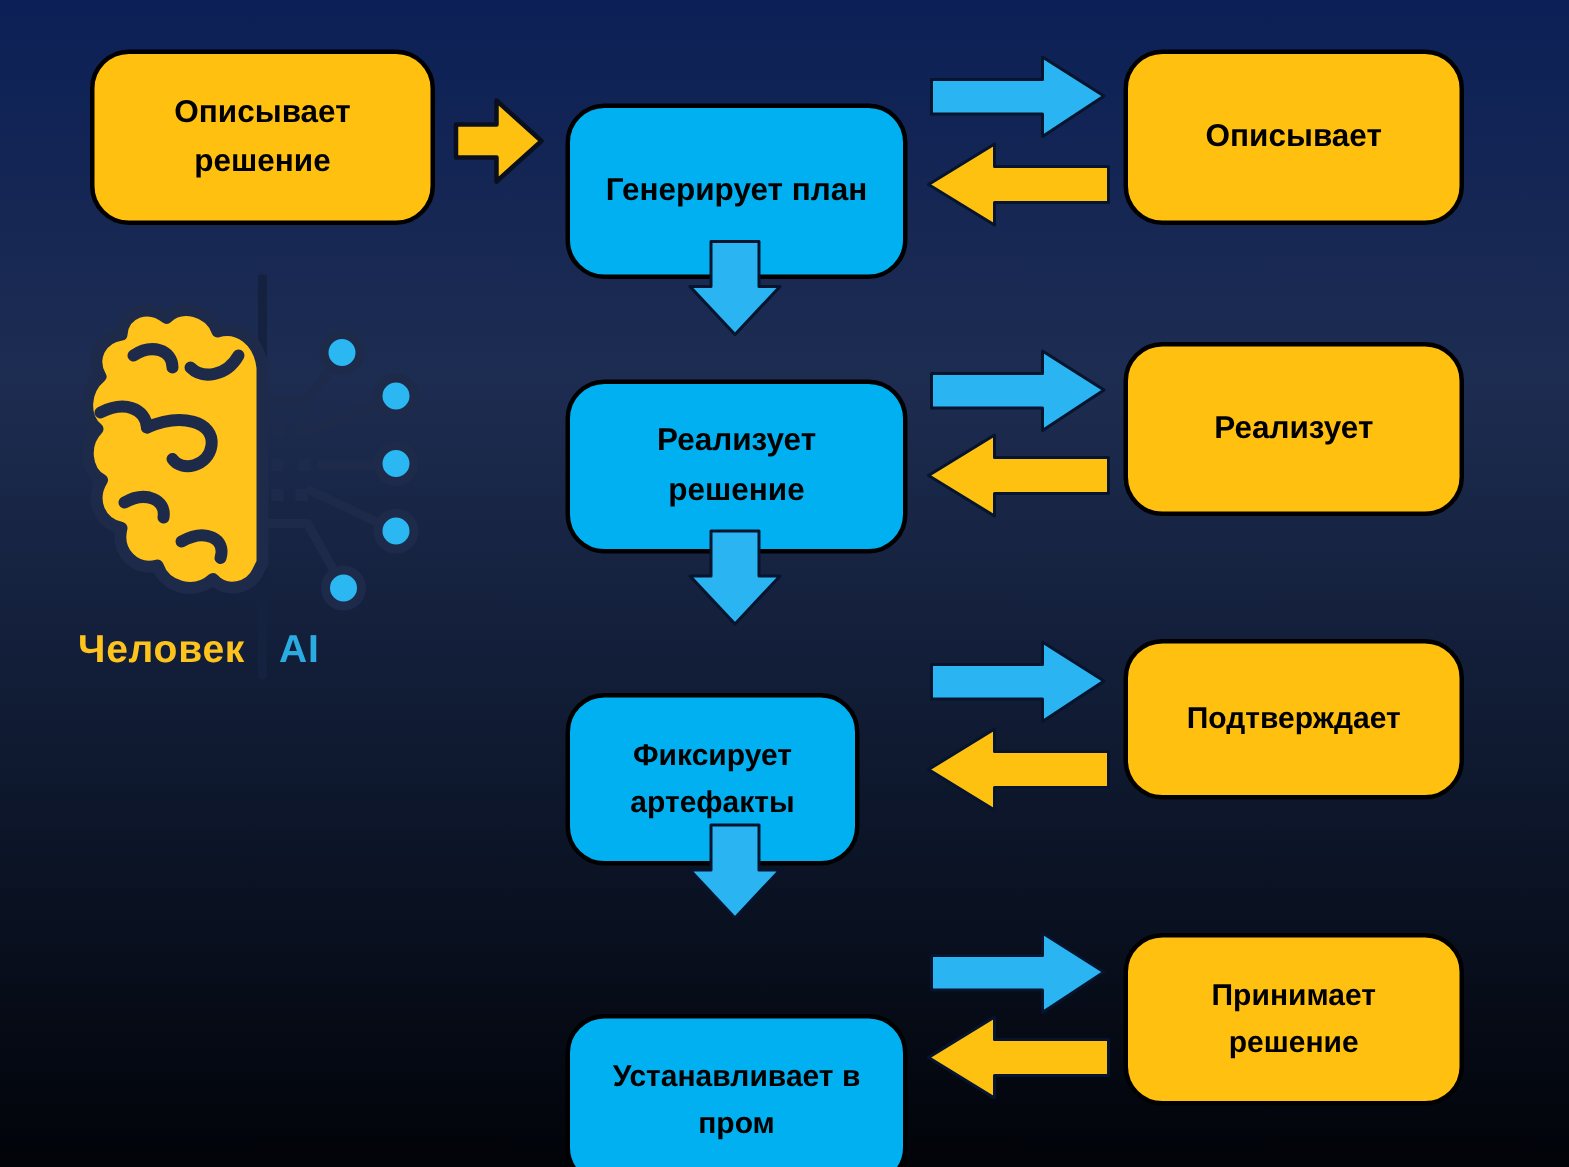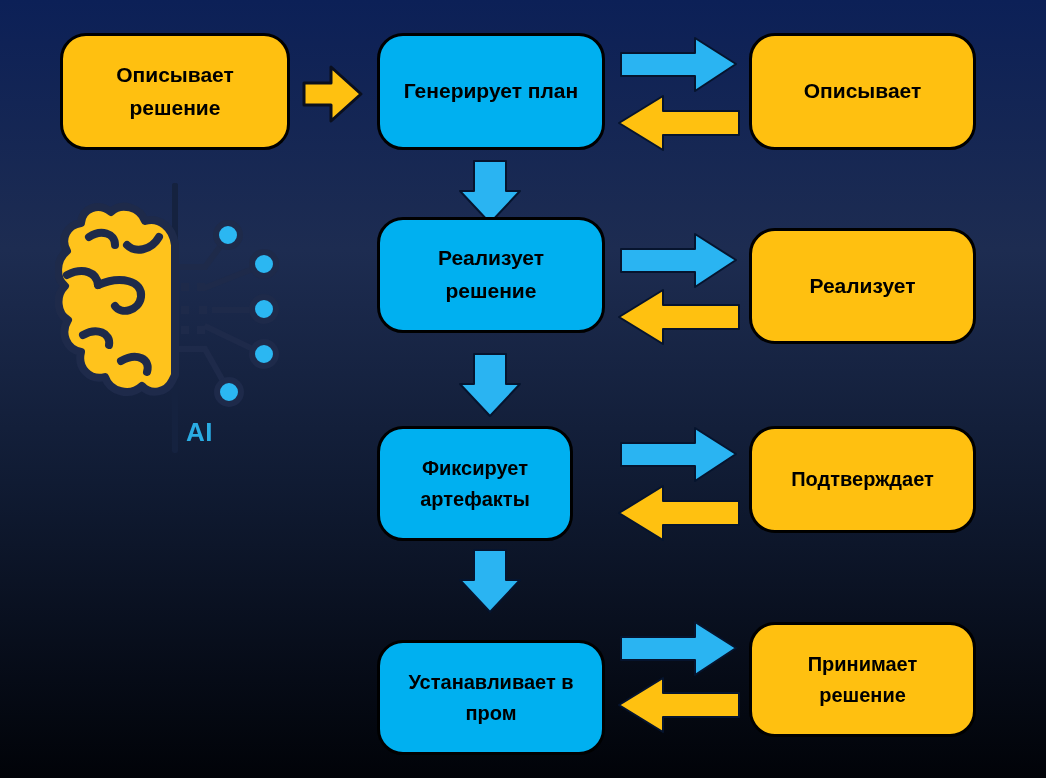--- a/index.html
+++ b/index.html
@@ -20,21 +20,21 @@
     text-align:center;
     font-weight:700;color:#000;
     border:3px solid var(--box-border,#000);
     border-radius:26px;
     white-space:pre-line;
     line-height:1.55;
     box-sizing:border-box;
     padding:0 14px;
   }
   .box.human{background:var(--human-accent,#FFC010);}
-  .box.ai{background:var(--ai-accent,#00B0F0);}
+  .box.ai{background:var(--ai-accent,#00B0F0);margin-top:36px;}
   .fs21{font-size:21px;}
   .fs20{font-size:20px;}
   .arrow{position:absolute;display:block;}
   .legend-label{
     position:absolute;
     font-weight:700;font-size:26px;letter-spacing:0.5px;
   }
   .legend-label.human{color:var(--label-human,#FFC31E);}
   .legend-label.ai{color:var(--label-ai,#2AACE3);}
 </style>
@@ -148,15 +148,16 @@
       <g fill="#2BB7F2" stroke="#1E2A4A" stroke-width="6">
         <circle cx="173" cy="60" r="12"></circle>
         <circle cx="209" cy="89" r="12"></circle>
         <circle cx="209" cy="134" r="12"></circle>
         <circle cx="209" cy="179" r="12"></circle>
         <circle cx="174" cy="217" r="12"></circle>
       </g>
     </g>
   </svg>
 
+  <div class="legend-label human" style="left:52px;top:417px">Человек</div>
   <div class="legend-label ai" style="left:186px;top:417px">AI</div>
 
 </div>
 
 </body></html>

